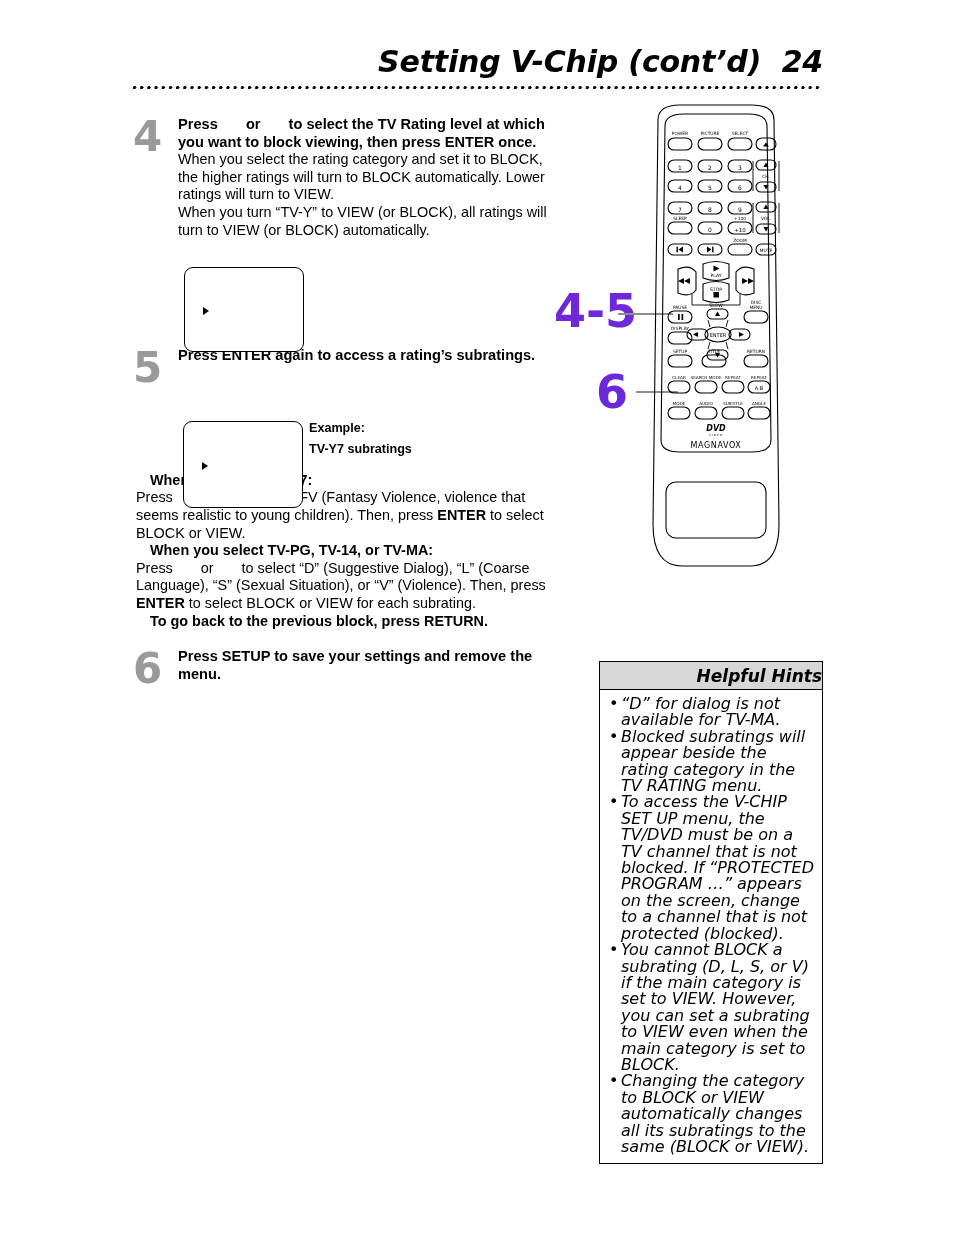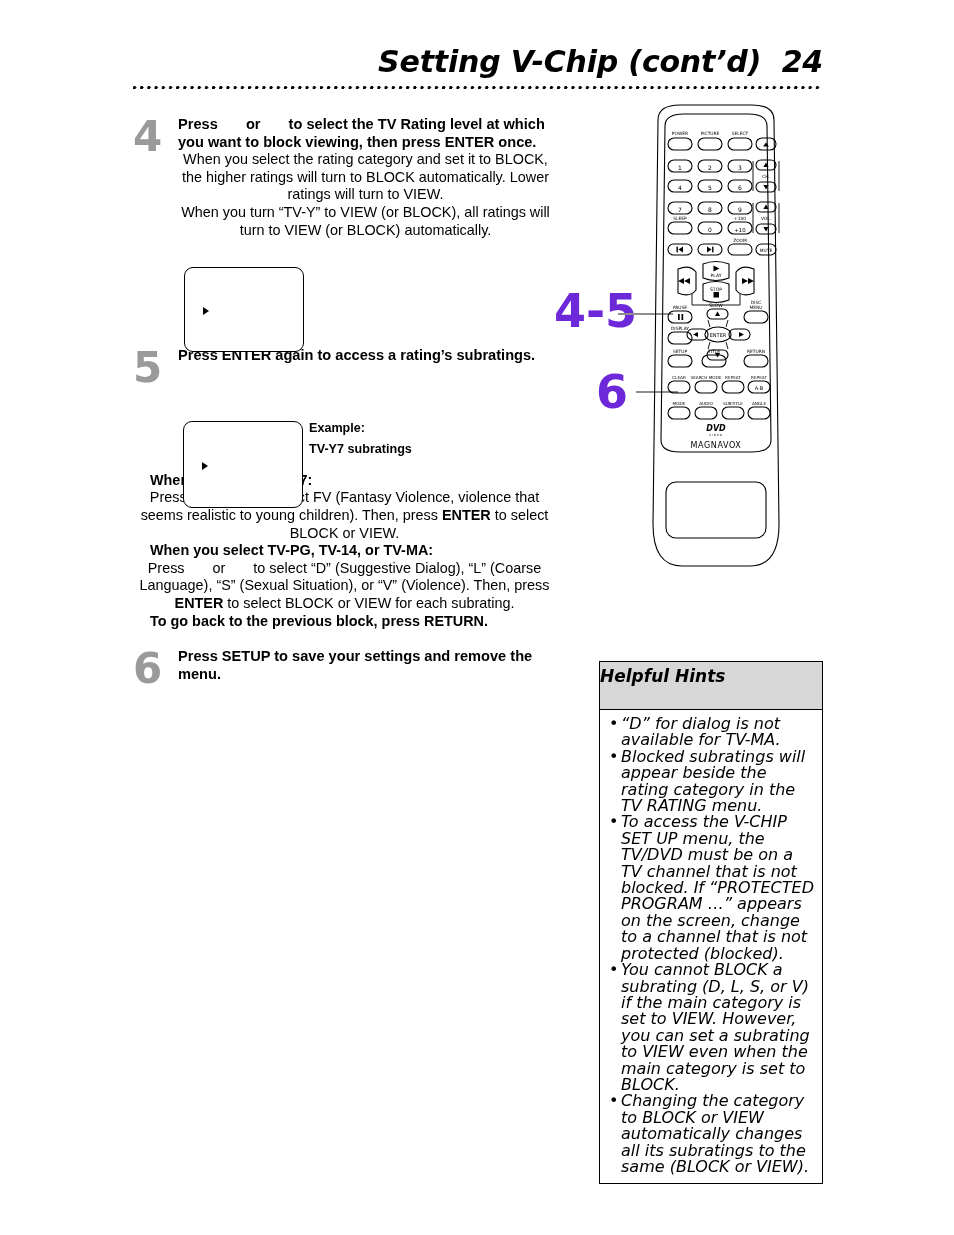--- a/index.html
+++ b/index.html
@@ -72,21 +72,20 @@
   }
   .step-lead {
     font-weight: bold;
     font-size: 14.6px;
     line-height: 17.6px;
   }
   .step-note {
     font-weight: normal;
     font-size: 14.4px;
     line-height: 17.6px;
-    text-align: center;
   }
   .b { font-weight: bold; }
   .gap { display: inline-block; width: 20px; }
   .indent-head {
     font-weight: bold;
     text-indent: 14px;
   }
 
   
   .tv-screen {
@@ -171,26 +170,26 @@
     left: 599px;
     top: 661px;
     width: 224px;
     border: 1.6px solid #000;
     box-sizing: border-box;
     background: #fff;
   }
   #hints-title {
     background: #d7d7d7;
     border-bottom: 1.6px solid #000;
-    text-align: left;
+    text-align: right;
     font-family: "DejaVu Sans", sans-serif;
     font-style: italic;
     font-weight: bold;
     font-size: 17px;
-    padding: 4px 0 23px 0;
+    padding: 4px 0 3px 0;
   }
   #hints-list {
     margin: 0;
     padding: 6px 8px 8px 8px;
     list-style: none;
   }
   #hints-list li {
     font-family: "DejaVu Sans", sans-serif;
     font-style: italic;
     font-size: 16px;

